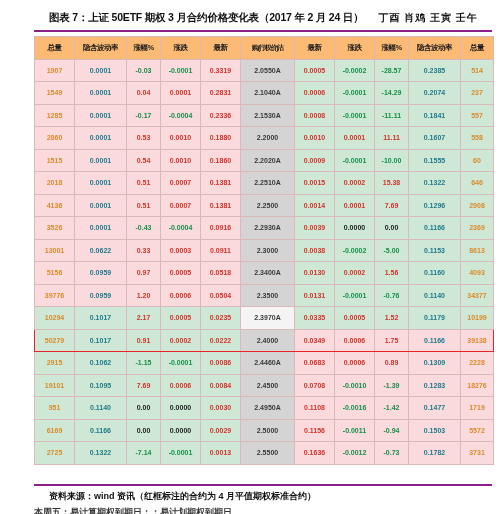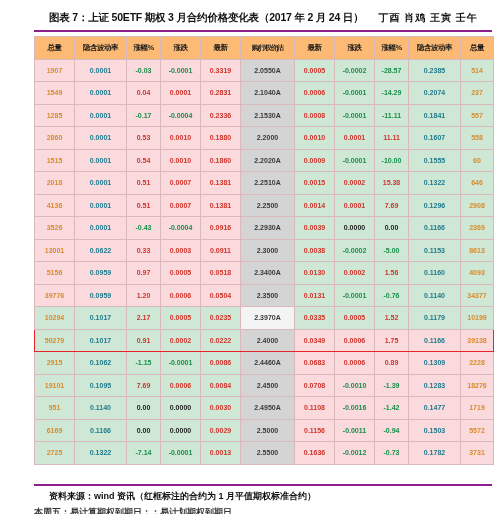--- a/index.html
+++ b/index.html
@@ -425,16 +425,16 @@
             <td class="bg-pink v-green">-0.0012</td>
             <td class="bg-pink v-green">-0.73</td>
             <td class="bg-pink v-teal">0.1782</td>
             <td class="bg-pink v-orange">3731</td>
           </tr>
         </tbody>
     </table>
   </div>
 
   <div class="rule-bottom"></div>
-  <div class="source-line">资料来源：wind 资讯（红框标注的合约为 1 月平值期权标准合约）</div>
+  <div class="source-line">资料来源：wind 资讯（红框标注的合约为 4 月平值期权标准合约）</div>
   <div class="note-line">本周五：易计算期权到期日；：易计划期权到期日</div>
 
 </div>
 
 </body></html>

